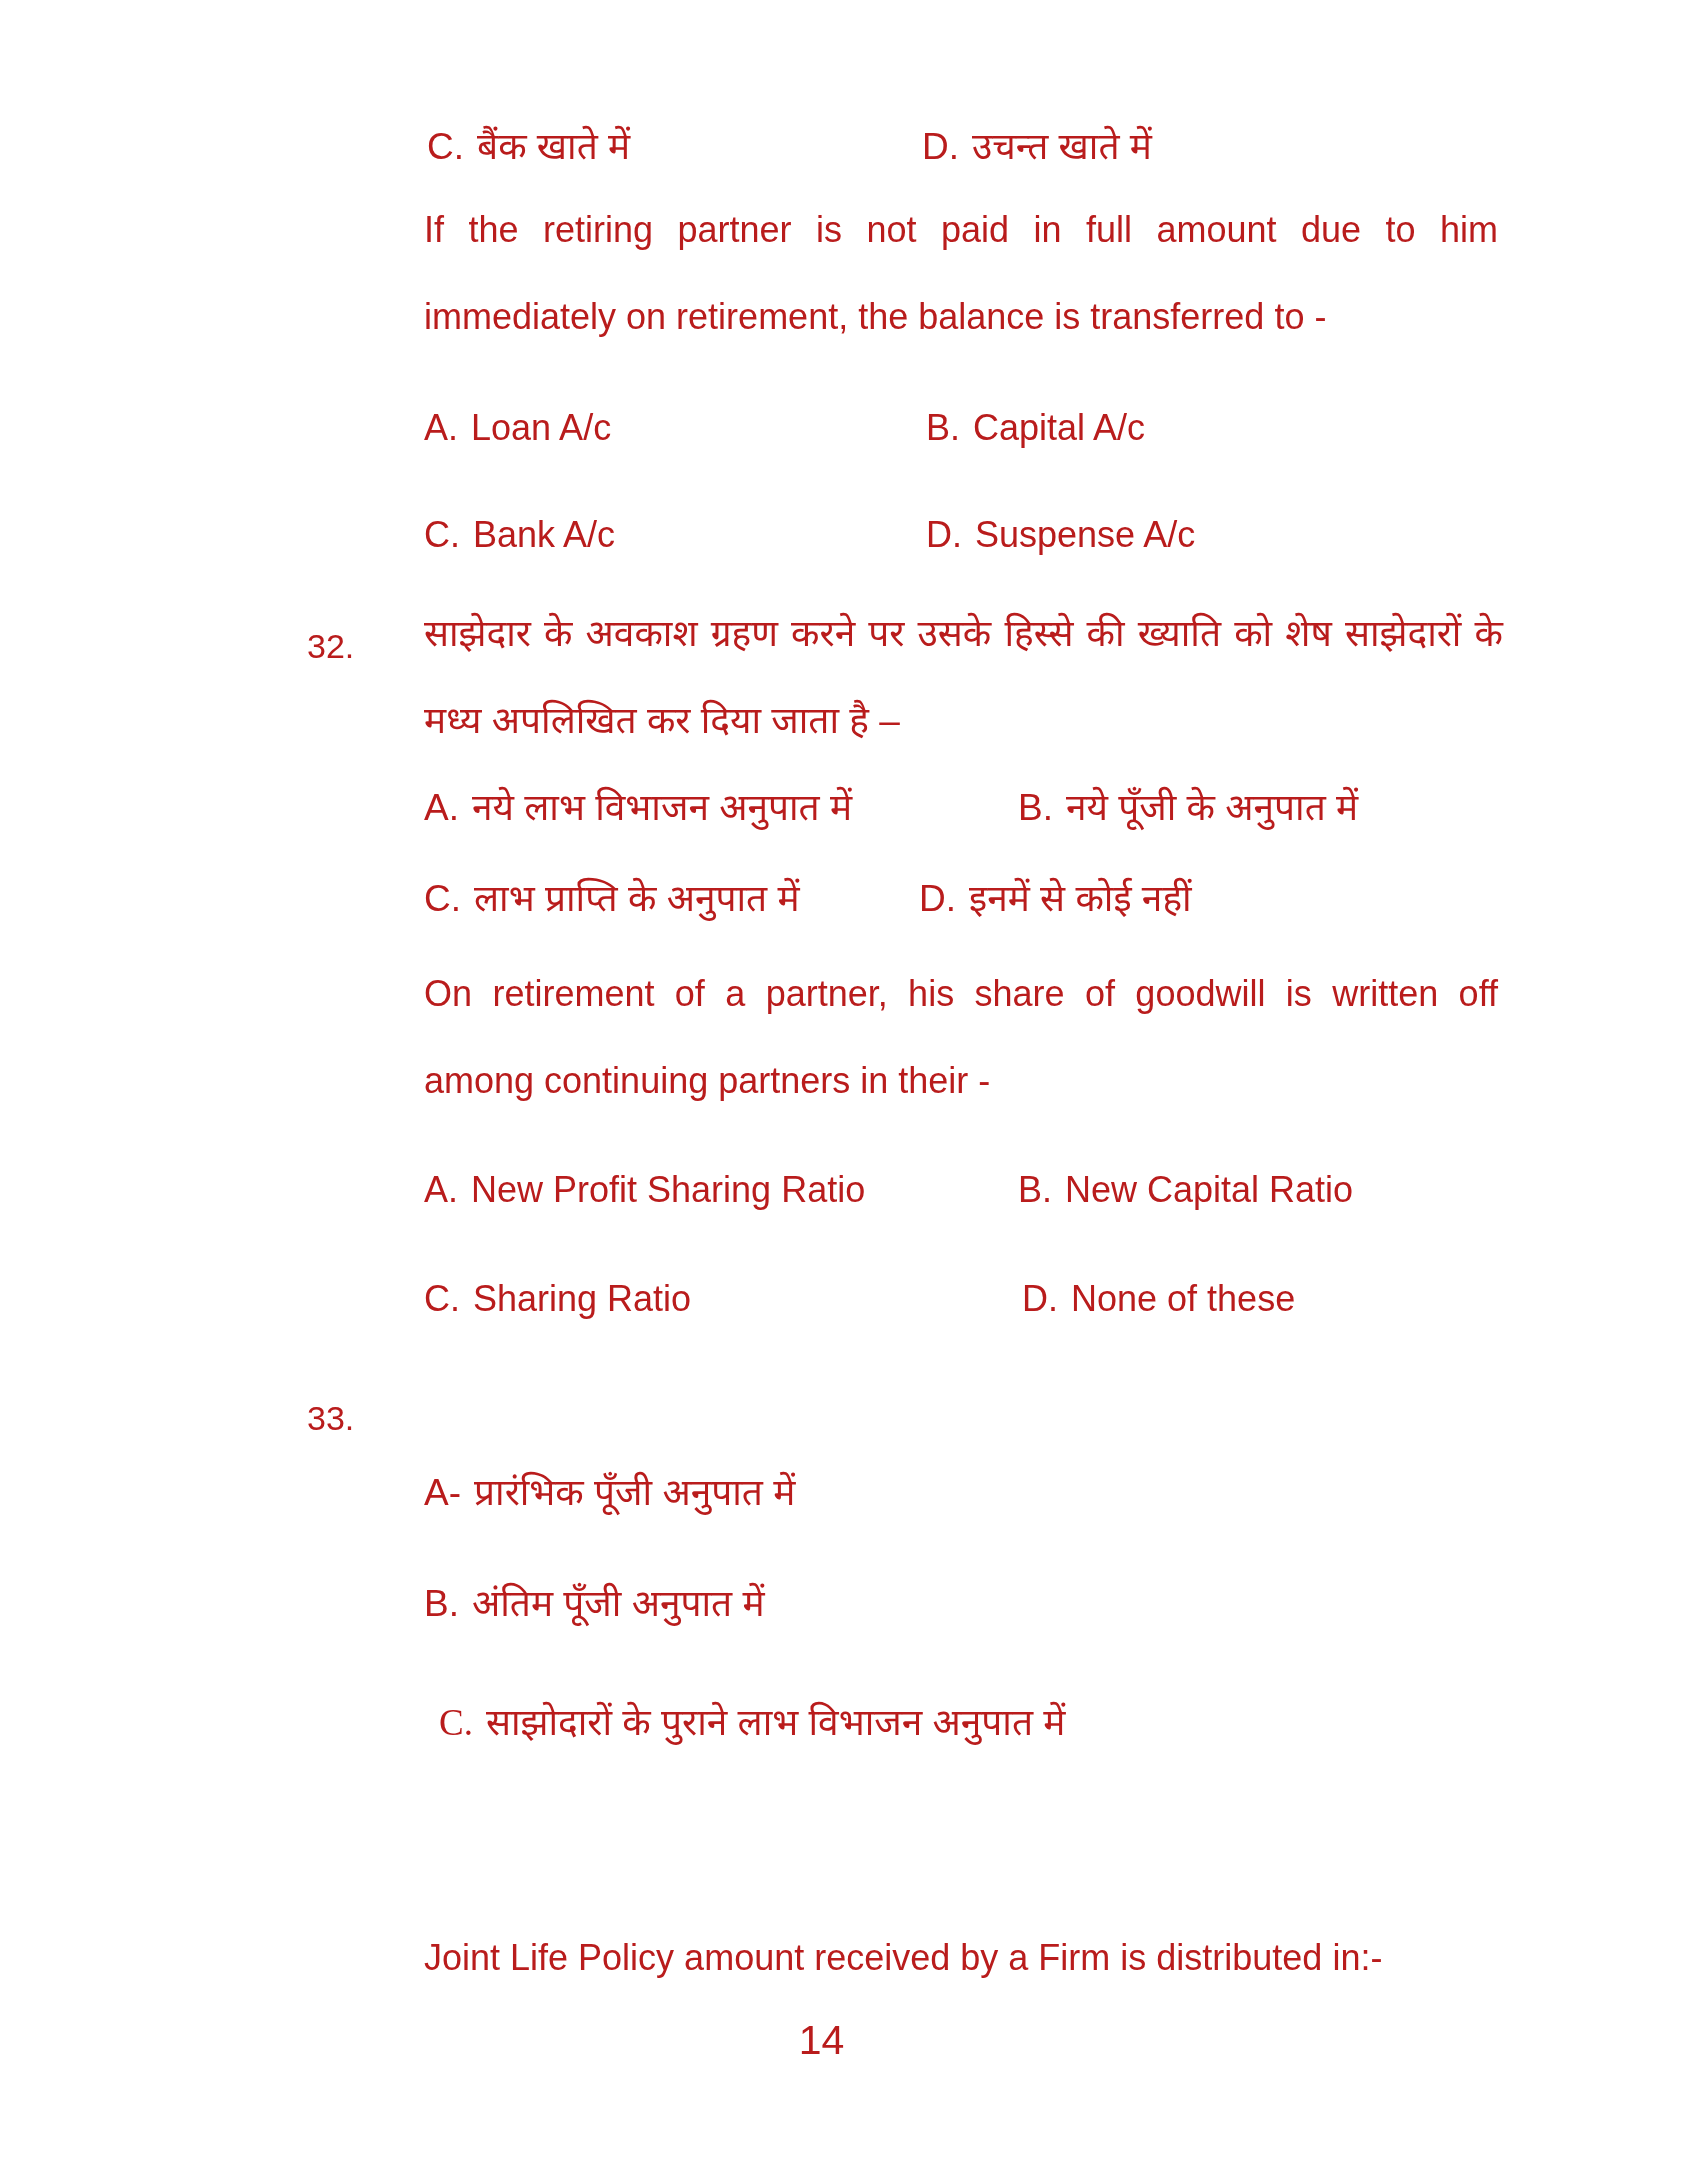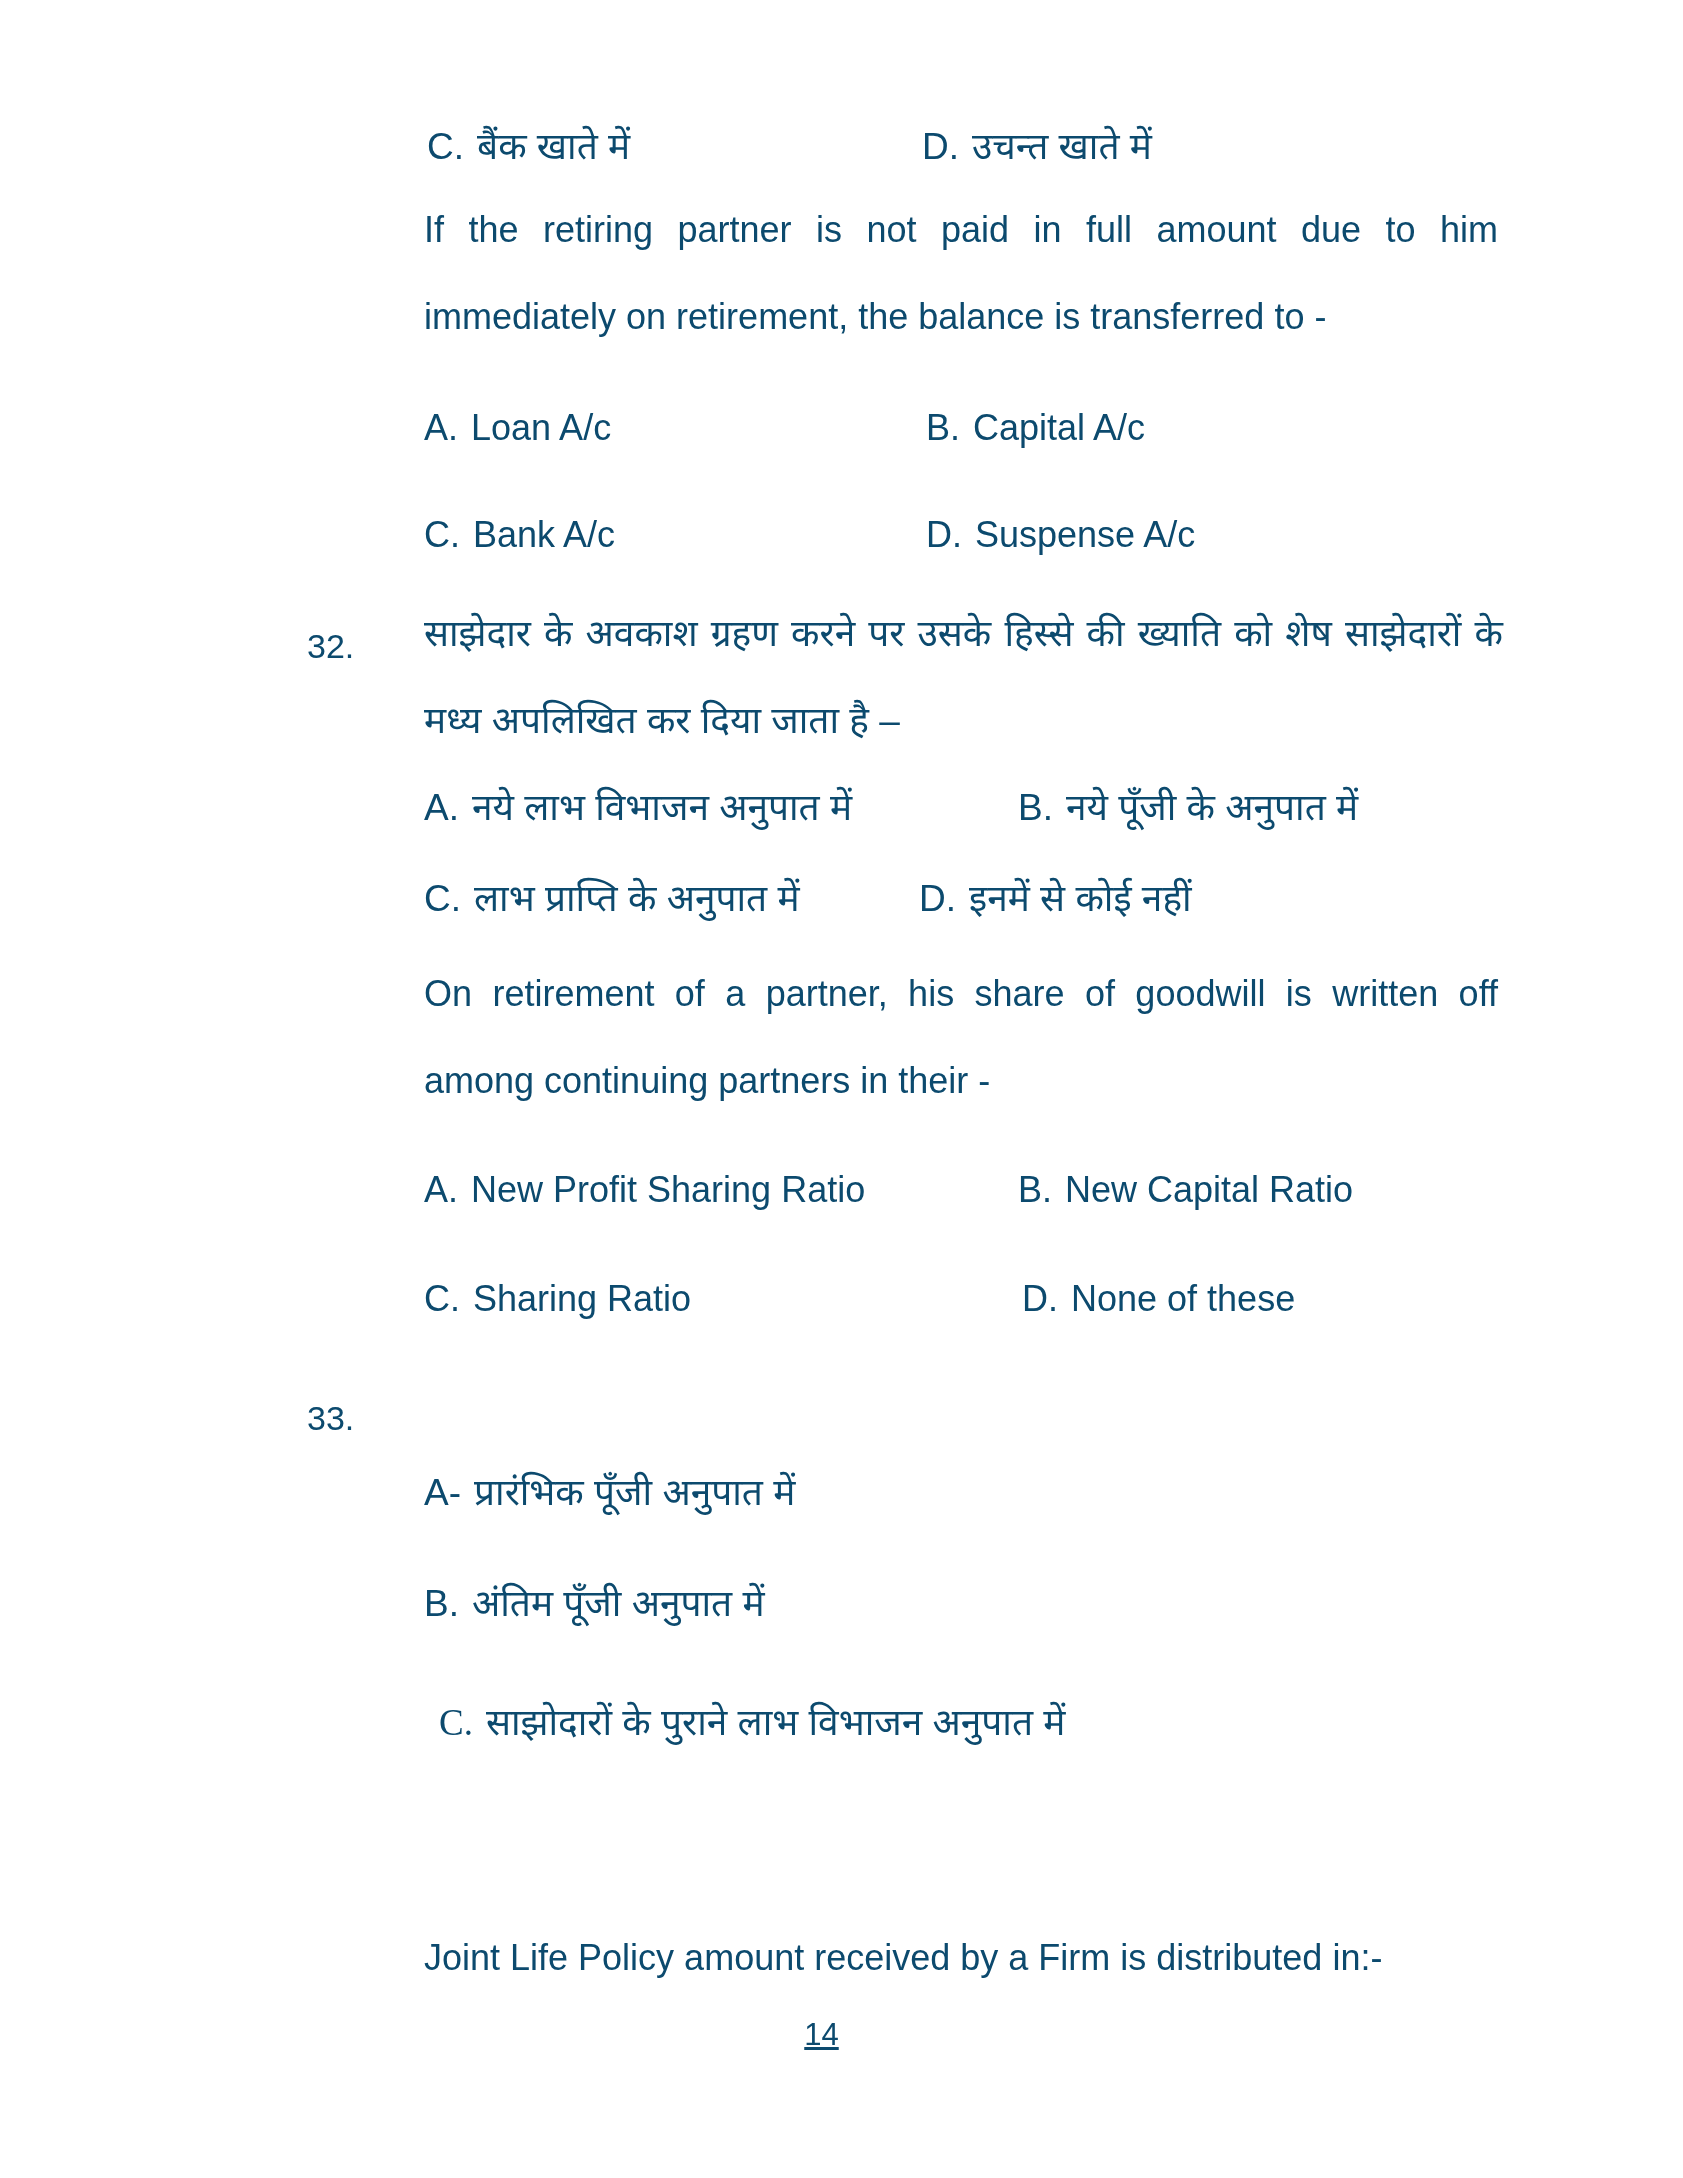--- a/index.html
+++ b/index.html
@@ -3,28 +3,28 @@
 <meta charset="utf-8">
 <style>
   * { margin: 0; padding: 0; box-sizing: border-box; }
   html, body { background: #ffffff; }
   .page {
     position: relative;
     width: 1683px;
     height: 2178px;
     background: #ffffff;
     font-family: "Liberation Sans", sans-serif;
-    color: #0c4a6e;
+    color: #b91c1c;
     overflow: hidden;
   }
   .abs { position: absolute; line-height: 1.2; white-space: nowrap; }
   .en { font-size: 36px; }
   .hi { font-size: 37px; }
   .qnum { font-size: 34px; }
-  .pagenum { font-size: 31px; text-decoration: underline; }
+  .pagenum { font-size: 41px; }
   .jline {
     white-space: normal;
     text-align: justify;
     text-align-last: justify;
     display: block;
   }
   .opt-label { display: inline-block; margin-right: 13px; }
   .opt-label-serif { font-family: "Liberation Serif", serif; }
 </style>
 </head>

